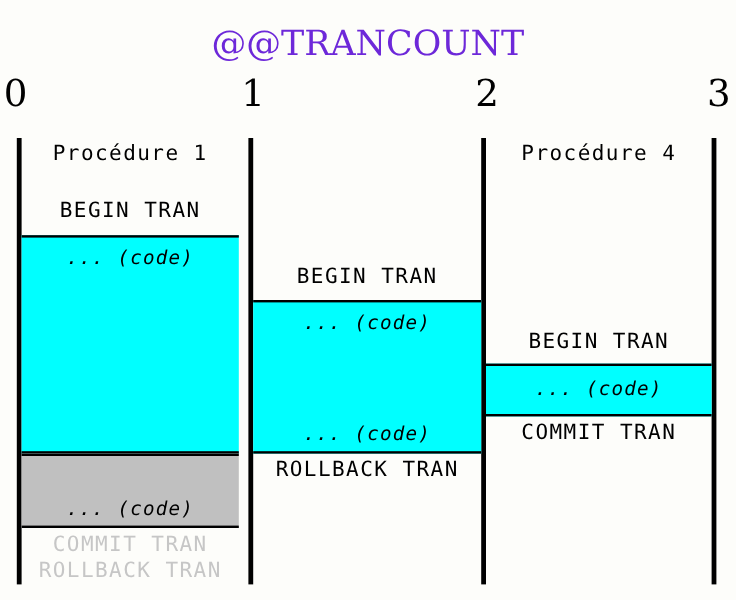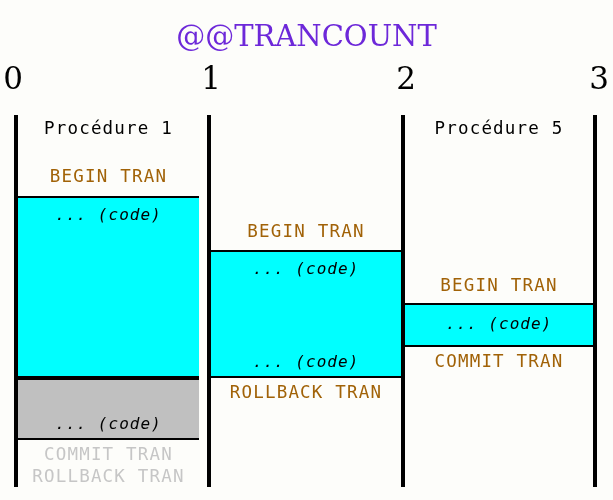--- a/index.html
+++ b/index.html
@@ -105,21 +105,21 @@
   .block-label.top { top: 7px; }
   .block-label.bottom { bottom: 5px; }
 
   
   .stmt {
     position: absolute;
     left: 0;
     width: 100%;
     text-align: center;
     font-size: 17.5px;
-    color: #a16207;
+    color: #000000;
     letter-spacing: 1.2px;
     white-space: nowrap;
   }
   .stmt.muted { color: #c6c6c6; }
 </style>
 </head>
 <body>
 
 <div id="canvas">
 
@@ -158,21 +158,21 @@
 
     <div class="block cyan" style="top:135px; height:128px;">
       <div class="block-label top">... (code)</div>
       <div class="block-label bottom">... (code)</div>
     </div>
 
     <div class="stmt" style="top:267px;">ROLLBACK TRAN</div>
   </div>
 
   <div class="col col-3">
-    <div class="col-head">Procédure 5</div>
+    <div class="col-head">Procédure 4</div>
 
     <div class="stmt" style="top:160px;">BEGIN TRAN</div>
 
     <div class="block cyan" style="top:188px; height:44px;">
       <div class="block-label top" style="top:9px;">... (code)</div>
     </div>
 
     <div class="stmt" style="top:236px;">COMMIT TRAN</div>
   </div>
 

